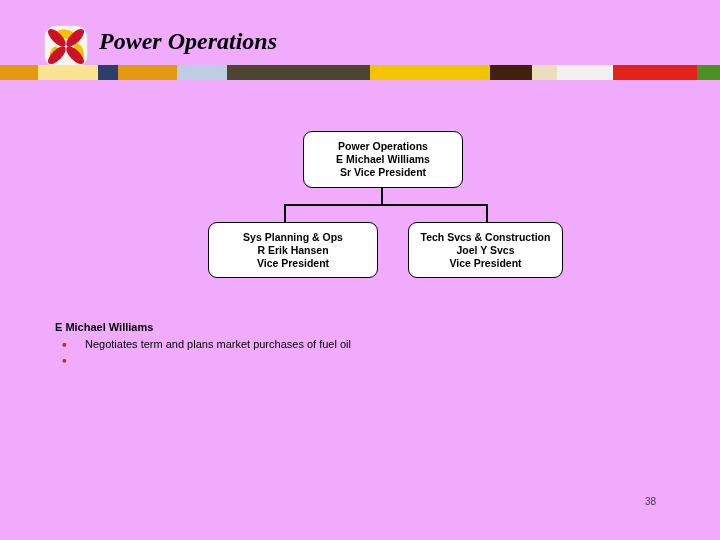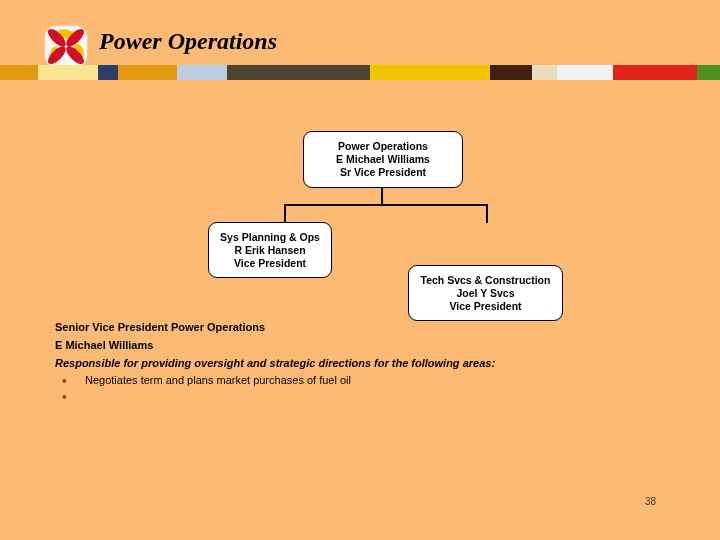--- a/index.html
+++ b/index.html
@@ -1,39 +1,39 @@
 <!DOCTYPE html>
 <html><head>
 <meta charset="utf-8">
 <style>
   html,body{margin:0;padding:0;background:#888;}
   #slide{
-    position:relative;width:720px;height:540px;background:#fdba74;
+    position:relative;width:720px;height:540px;background:#f0abfc;
     font-family:"Liberation Sans",sans-serif;color:#000;overflow:hidden;
   }
   
   .logo{position:absolute;left:44px;top:25px;width:44px;height:43px;}
   .title{
     position:absolute;left:99px;top:28px;margin:0;
     font-family:"Liberation Serif",serif;font-size:24px;font-weight:bold;font-style:italic;
     color:#000;white-space:nowrap;
   }
   
   .stripe{position:absolute;left:0;top:65px;width:720px;height:15px;display:flex;}
   .stripe > div{height:100%;}
   
   .org-box{
     position:absolute;box-sizing:border-box;border:1.5px solid #000;border-radius:9px;
     background:#fff;display:flex;flex-direction:column;justify-content:center;align-items:center;
     font-size:10.5px;font-weight:bold;line-height:13px;text-align:center;
   }
   .org-box .bl{white-space:nowrap;}
   #box-root{left:303px;top:131px;width:160px;height:57px;}
-  #box-left{left:208px;top:222px;width:124px;height:56px;text-align:right;}
-  #box-right{left:408px;top:222px;width:155px;height:56px;margin-top:43px;}
+  #box-left{left:208px;top:222px;width:170px;height:56px;text-align:right;}
+  #box-right{left:408px;top:222px;width:155px;height:56px;}
   .conn{position:absolute;background:#000;}
   #conn-v-root{left:381px;top:188px;width:2px;height:17px;}
   #conn-h{left:284px;top:204px;width:204px;height:2px;}
   #conn-v-left{left:284px;top:205px;width:2px;height:18px;}
   #conn-v-right{left:486px;top:205px;width:2px;height:18px;}
   
   .desc{position:absolute;left:55px;top:318px;width:622px;}
   .desc .h{font-size:11px;font-weight:bold;line-height:18px;}
   .desc .h.i{font-style:italic;}
   .desc ul{list-style:none;margin:1px 0 0 0;padding:0;}
@@ -100,23 +100,21 @@
     <div class="bl">Vice President</div>
   </div>
 
   <div class="org-box" id="box-right">
     <div class="bl">Tech Svcs &amp; Construction</div>
     <div class="bl">Joel Y Svcs</div>
     <div class="bl">Vice President</div>
   </div>
 
   <div class="desc">
-    <div class="h">Senior Vice President Power Operations</div>
     <div class="h">E Michael Williams</div>
-    <div class="h i">Responsible for providing oversight and strategic directions for the following areas:</div>
     <ul id="bullets">
         <li><span class="marker" style="color: rgb(176, 58, 16);">●</span></li>
         <li><span class="marker" style="color: rgb(176, 58, 16);">●</span></li>
         <li><span class="marker" style="color: rgb(176, 58, 16);">●</span><span>Negotiates term and plans market purchases of fuel oil</span></li>
         <li><span class="marker" style="color: rgb(176, 58, 16);">●</span></li>
         <li><span class="marker" style="color: rgb(176, 58, 16);">●</span></li>
       </ul>
   </div>
 
   <div class="pagenum">38</div>

